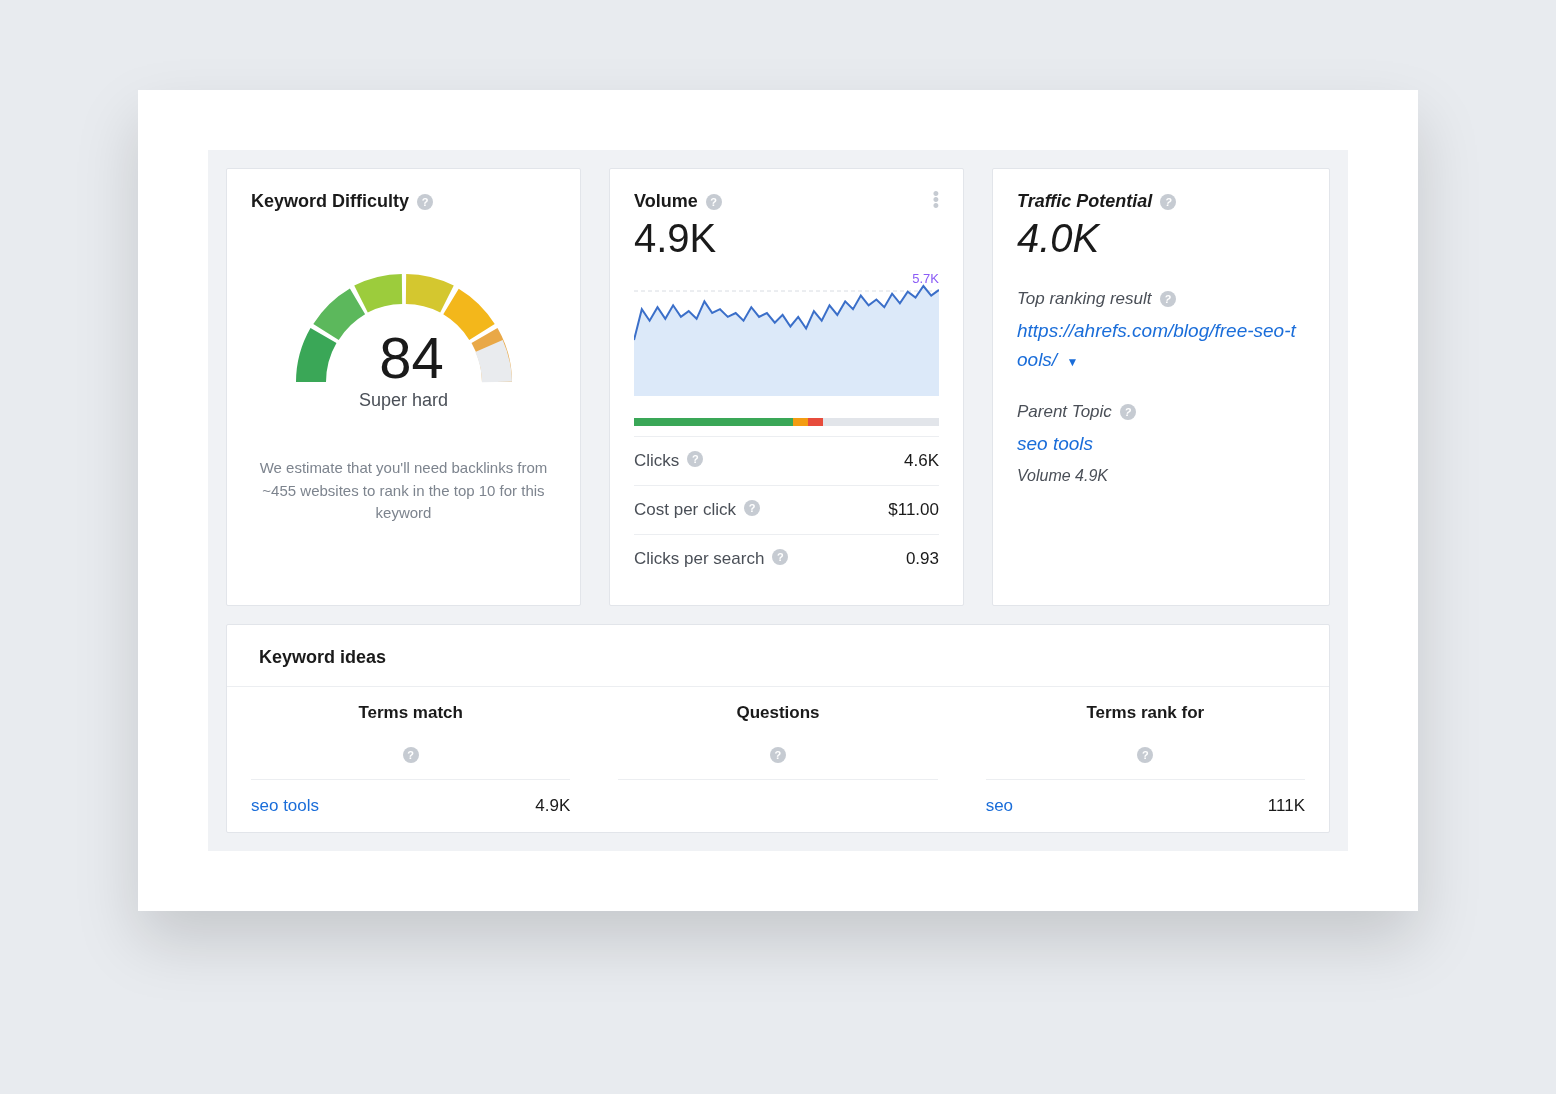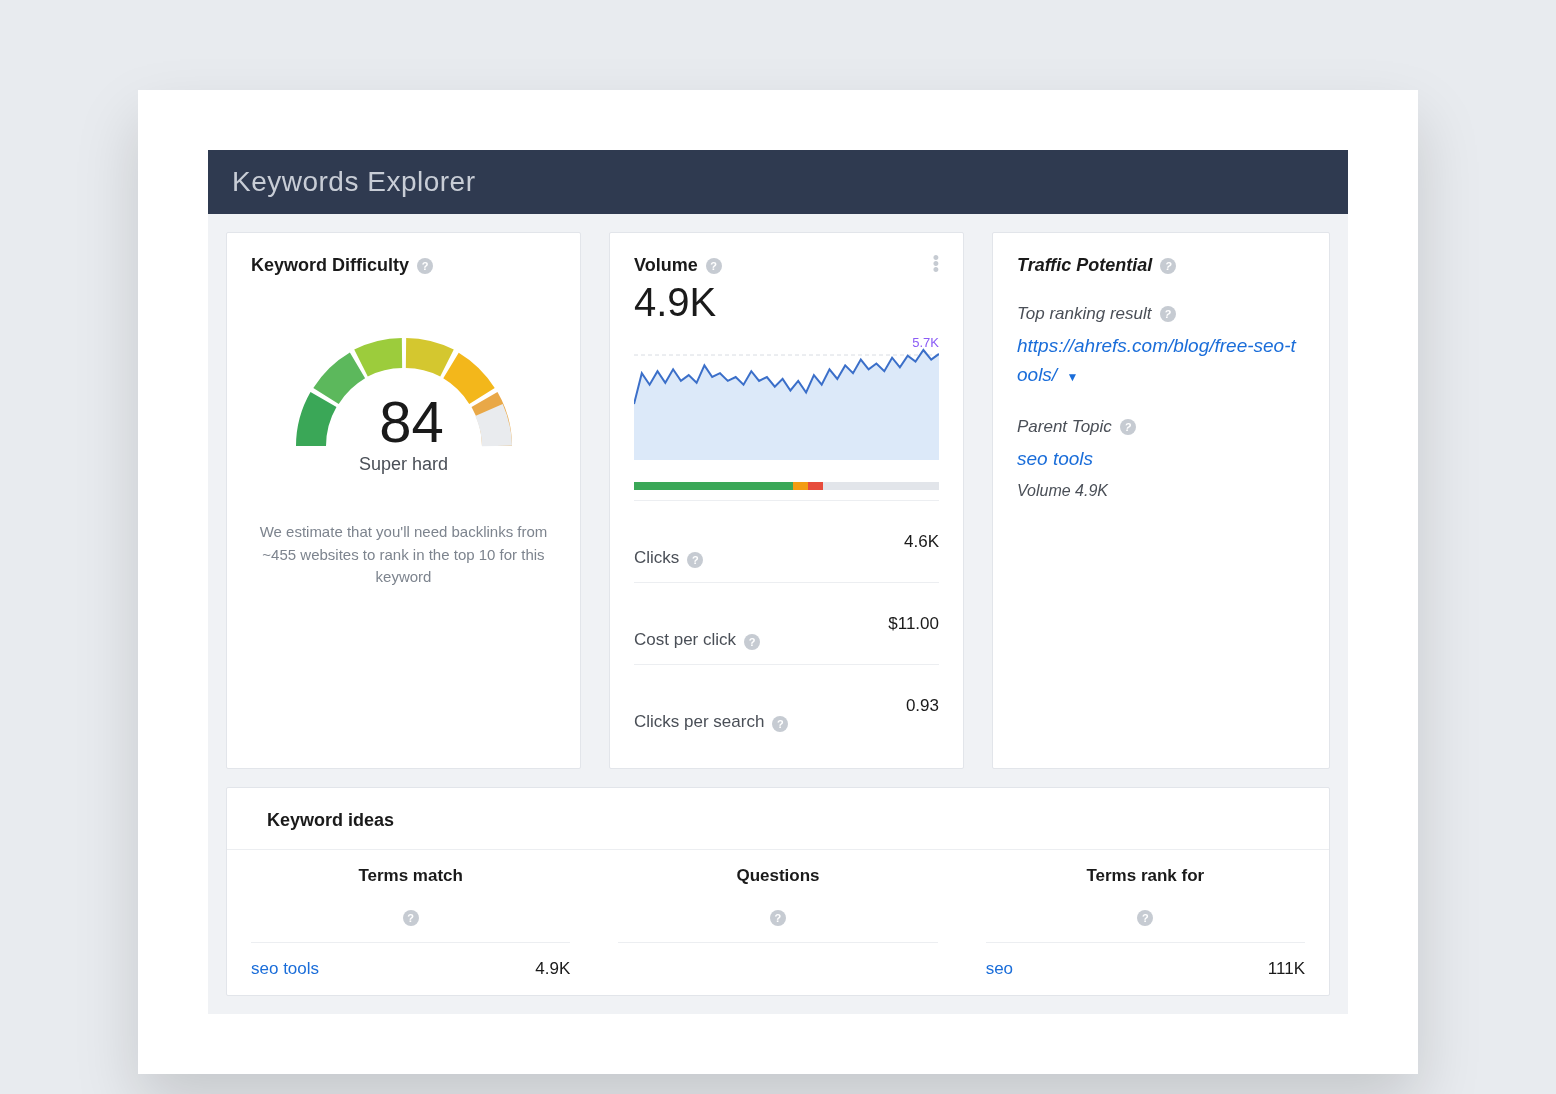--- a/index.html
+++ b/index.html
@@ -111,37 +111,37 @@
   .seg-bar {
     display:flex; height:8px; margin-top: 18px; width:100%;
   }
   .seg { height:8px; }
   .metric-row {
     display:flex; justify-content:space-between; align-items:center;
     border-top:1px solid #eceef1; padding: 14px 0;
     font-size:17px; color:#4a4f57;
   }
   .metric-row:first-of-type { border-top: 1px solid #eceef1; margin-top: 10px; }
-  .metric-label { display:flex; align-items:flex-end; gap:8px;margin-top:33px; }
+  .metric-label { display:flex; align-items:flex-start; gap:8px; }
   .metric-value { color:#1a1a1a; }
 
   
   .section-label { color:#4a4f57; font-size:17px; display:flex; align-items:center; gap:8px; margin-top: 28px; }
   .link { color:#1a6dd9; font-size:19px; line-height:1.5; margin-top:8px; cursor:pointer; word-break: break-all; }
   .link .caret { color:#1a6dd9; font-size:12px; margin-left:4px; }
   .plain { color:#4a4f57; font-size:16px; margin-top:8px; }
 
   
   .card-ideas {
     margin-top: 18px;
     padding: 0;
   }
   .ideas-title {
     font-size:18px; font-weight:700; color:#1a1a1a;
-    padding: 22px 24px 18px 40px;
+    padding: 22px 24px 18px 32px;
     border-bottom: 1px solid #eceef1;
   }
   .ideas-cols {
     display:flex;
   }
   .ideas-col {
     flex:1;
     padding: 0 24px;
   }
   .ideas-col + .ideas-col { }
@@ -158,23 +158,20 @@
     font-size:17px;
   }
   .ideas-row .kw { color:#1a6dd9; cursor:pointer; }
   .ideas-row .val { color:#1a1a1a; }
 </style>
 </head>
 <body>
 
 <div class="app-window">
 
-  <div class="header-bar">
-    <span>Keywords Explorer</span>
-  </div>
 
   <div class="content-wrap">
 
     <div class="row-top">
 
       <div class="card card-kd">
         <div class="card-title">
           <span>Keyword Difficulty</span>
           <span class="help-icon">?</span>
         </div>
@@ -251,20 +248,21 @@
               <div class="metric-value">0.93</div>
             </div>
           </div>
       </div>
 
       <div class="card card-tp">
         <div class="card-title">
           <span>Traffic Potential</span>
           <span class="help-icon">?</span>
         </div>
+        <div class="big-value">4.0K</div>
 
         <div class="section-label">
           <span>Top ranking result</span>
           <span class="help-icon">?</span>
         </div>
         <div class="link">
           <span>https://ahrefs.com/blog/free-seo-tools/</span>
           <span class="caret">▼</span>
         </div>
 

